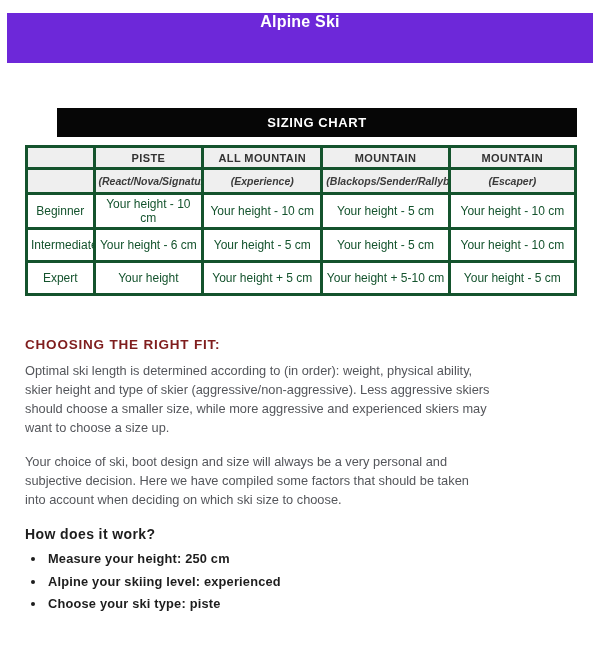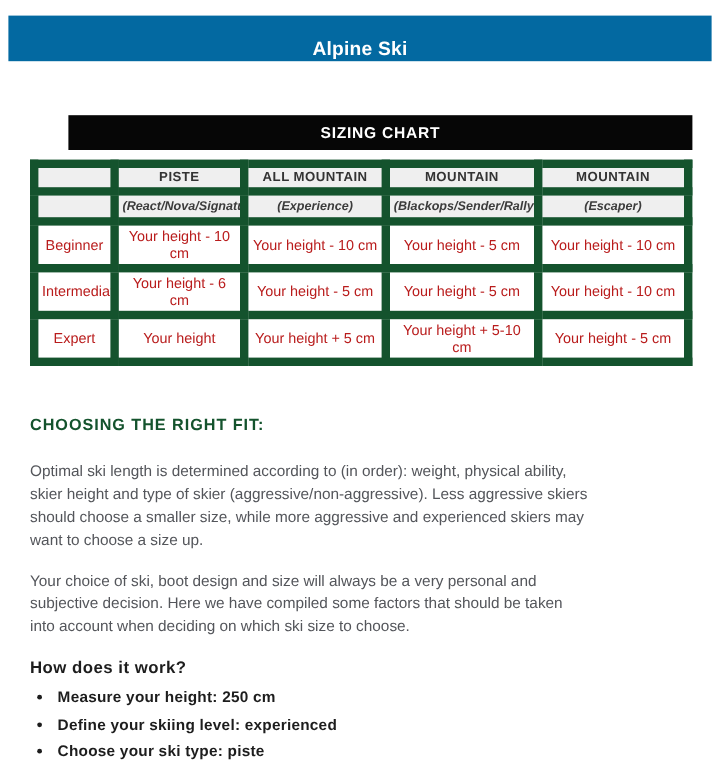--- a/index.html
+++ b/index.html
@@ -9,24 +9,24 @@
     height: 645px;
     background: #ffffff;
     font-family: "Liberation Sans", sans-serif;
     color: #1d1d1d;
     overflow: hidden;
   }
 
   
   .topbar {
     margin: 13px 7px 0 7px;
-    height: 38px;
-    background: #0369a1;
+    height: 50px;
+    background: #6d28d9;
     display: flex;
-    align-items: flex-end;
+    align-items: flex-start;
     justify-content: center;
   }
   .topbar h1 {
     margin: 0;
     color: #ffffff;
     font-size: 16px;
     font-weight: bold;
     letter-spacing: 0.2px;
   }
 
@@ -47,21 +47,21 @@
     margin-left: 32px;
   }
 
   
   table.sizing-table {
     width: 100%;
     border-collapse: collapse;
     table-layout: fixed;
   }
   .sizing-table th, .sizing-table td {
-    border: 7px solid #14532d;
+    border: 3px solid #14532d;
     text-align: center;
     vertical-align: middle;
     padding: 2px 3px;
     overflow: hidden;
   }
   .sizing-table col.c0 { width: 12.3%; }
   .sizing-table col.c1 { width: 19.8%; }
   .sizing-table col.c2 { width: 21.7%; }
   .sizing-table col.c3 { width: 23.2%; }
   .sizing-table col.c4 { width: 23.0%; }
@@ -77,31 +77,31 @@
     background: #efefef;
     height: 25px;
     font-size: 10.5px;
     font-weight: bold;
     font-style: italic;
     color: #3c3c3c;
   }
   .sizing-table tbody td {
     height: 33px;
     font-size: 12px;
-    color: #b91c1c;
+    color: #14532d;
     background: #ffffff;
   }
 
   
   .fit { margin-top: 41px; }
   .fit h2 {
-    margin: 0 0 22px 0;
+    margin: 0 0 9px 0;
     font-size: 13.5px;
     font-weight: bold;
-    color: #14532d;
+    color: #7f1d1d;
     letter-spacing: 0.8px;
   }
   .fit p {
     margin: 0 0 15px 0;
     max-width: 468px;
     font-size: 12.8px;
     line-height: 19px;
     color: #54565b;
   }
 
@@ -194,19 +194,19 @@
   <section class="fit">
     <h2>CHOOSING THE RIGHT FIT:</h2>
     <p>Optimal ski length is determined according to (in order): weight, physical ability, skier height and type of skier (aggressive/non-aggressive). Less aggressive skiers should choose a smaller size, while more aggressive and experienced skiers may want to choose a size up.</p>
     <p>Your choice of ski, boot design and size will always be a very personal and subjective decision. Here we have compiled some factors that should be taken into account when deciding on which ski size to choose.</p>
   </section>
 
   <section class="how">
     <h3>How does it work?</h3>
     <ul>
       <li>Measure your height: 250 cm</li>
-      <li>Define your skiing level: experienced</li>
+      <li>Alpine your skiing level: experienced</li>
       <li>Choose your ski type: piste</li>
 
     </ul>
   </section>
 
 </main>
 
 </body></html>

